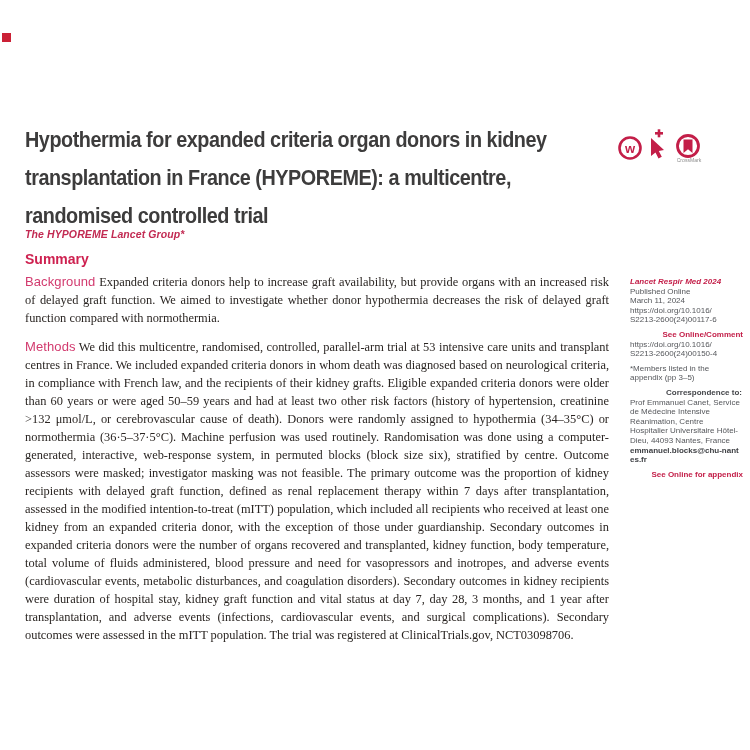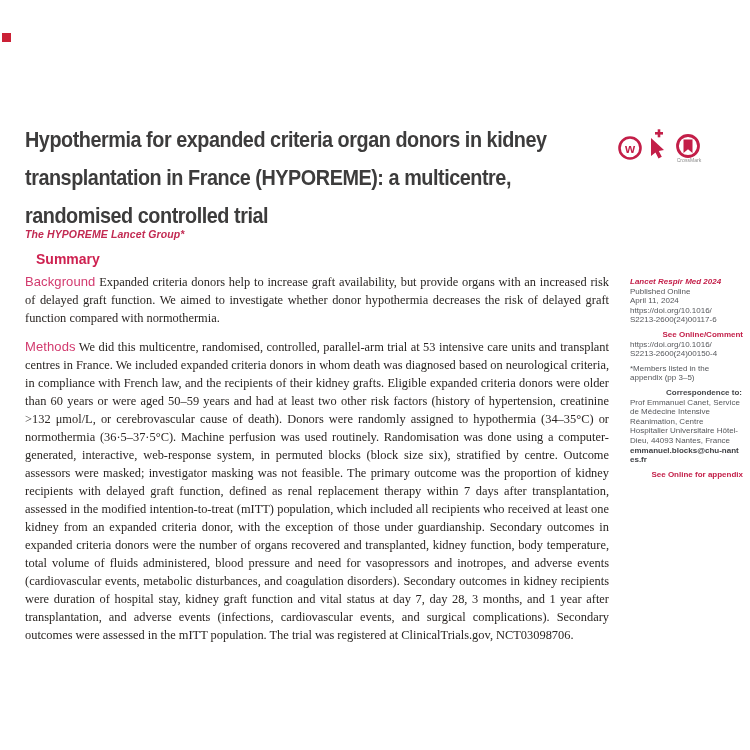--- a/index.html
+++ b/index.html
@@ -15,21 +15,21 @@
 
   .icon-cluster{position:absolute;left:615px;top:128px;width:92px;height:40px;}
   .icon-cluster svg{display:block;}
   .crossmark-caption{position:absolute;left:54px;top:30px;width:40px;text-align:center;
                      font-size:6px;color:#8e8e8e;transform:scale(0.85);transform-origin:center top;}
 
   .authors{position:absolute;left:25px;top:228px;font-size:10.5px;font-style:italic;
            font-weight:600;color:#c22a52;letter-spacing:0.1px;}
 
   .summary{position:absolute;left:25px;top:251px;width:584px;}
-  .summary-heading{font-size:14px;font-weight:700;color:#ce2150;margin:0 0 6px 11px;
+  .summary-heading{font-size:14px;font-weight:700;color:#ce2150;margin:0 0 6px 0;
                    font-family:"Liberation Sans",sans-serif;}
   .abs-para{font-family:"Liberation Serif",serif;font-size:12.4px;line-height:18px;
             color:#2a2522;text-align:justify;margin:0 0 11px 0;}
   .abs-label{color:#d23a6e;font-weight:400;font-family:"Liberation Sans",sans-serif;
              font-size:13px;letter-spacing:0.1px;}
 
   .sidebar{position:absolute;left:630px;top:277px;width:113px;font-size:8px;line-height:9.6px;
            color:#55575b;}
   .sb-block{margin-bottom:5px;}
   .sb-journal{color:#c31e48;font-weight:700;font-style:italic;}
@@ -80,21 +80,21 @@
     <p class="abs-para"><span class="abs-label">Background</span> <span>Expanded criteria donors help to increase graft availability, but provide organs with an increased risk of delayed graft function. We aimed to investigate whether donor hypothermia decreases the risk of delayed graft function compared with normothermia.</span></p>
 
     <p class="abs-para"><span class="abs-label">Methods</span> <span>We did this multicentre, randomised, controlled, parallel-arm trial at 53 intensive care units and transplant centres in France. We included expanded criteria donors in whom death was diagnosed based on neurological criteria, in compliance with French law, and the recipients of their kidney grafts. Eligible expanded criteria donors were older than 60 years or were aged 50–59 years and had at least two other risk factors (history of hypertension, creatinine &gt;132 μmol/L, or cerebrovascular cause of death). Donors were randomly assigned to hypothermia (34–35°C) or normothermia (36·5–37·5°C). Machine perfusion was used routinely. Randomisation was done using a computer-generated, interactive, web-response system, in permuted blocks (block size six), stratified by centre. Outcome assessors were masked; investigator masking was not feasible. The primary outcome was the proportion of kidney recipients with delayed graft function, defined as renal replacement therapy within 7 days after transplantation, assessed in the modified intention-to-treat (mITT) population, which included all recipients who received at least one kidney from an expanded criteria donor, with the exception of those under guardianship. Secondary outcomes in expanded criteria donors were the number of organs recovered and transplanted, kidney function, body temperature, total volume of fluids administered, blood pressure and need for vasopressors and inotropes, and adverse events (cardiovascular events, metabolic disturbances, and coagulation disorders). Secondary outcomes in kidney recipients were duration of hospital stay, kidney graft function and vital status at day 7, day 28, 3 months, and 1 year after transplantation, and adverse events (infections, cardiovascular events, and surgical complications). Secondary outcomes were assessed in the mITT population. The trial was registered at ClinicalTrials.gov, NCT03098706.</span></p>
   </div>
 
   <div class="sidebar">
     <div class="sb-journal">Lancet Respir Med 2024</div>
 
     <div class="sb-block">
       <div>Published Online</div>
-      <div>April 11, 2024</div>
+      <div>March 11, 2024</div>
       <div>https://doi.org/10.1016/</div>
       <div>S2213-2600(24)00117-6</div>
     </div>
 
     <div class="sb-block">
       <div class="sb-red">See Online/Comment</div>
       <div>https://doi.org/10.1016/</div>
       <div>S2213-2600(24)00150-4</div>
     </div>
 

